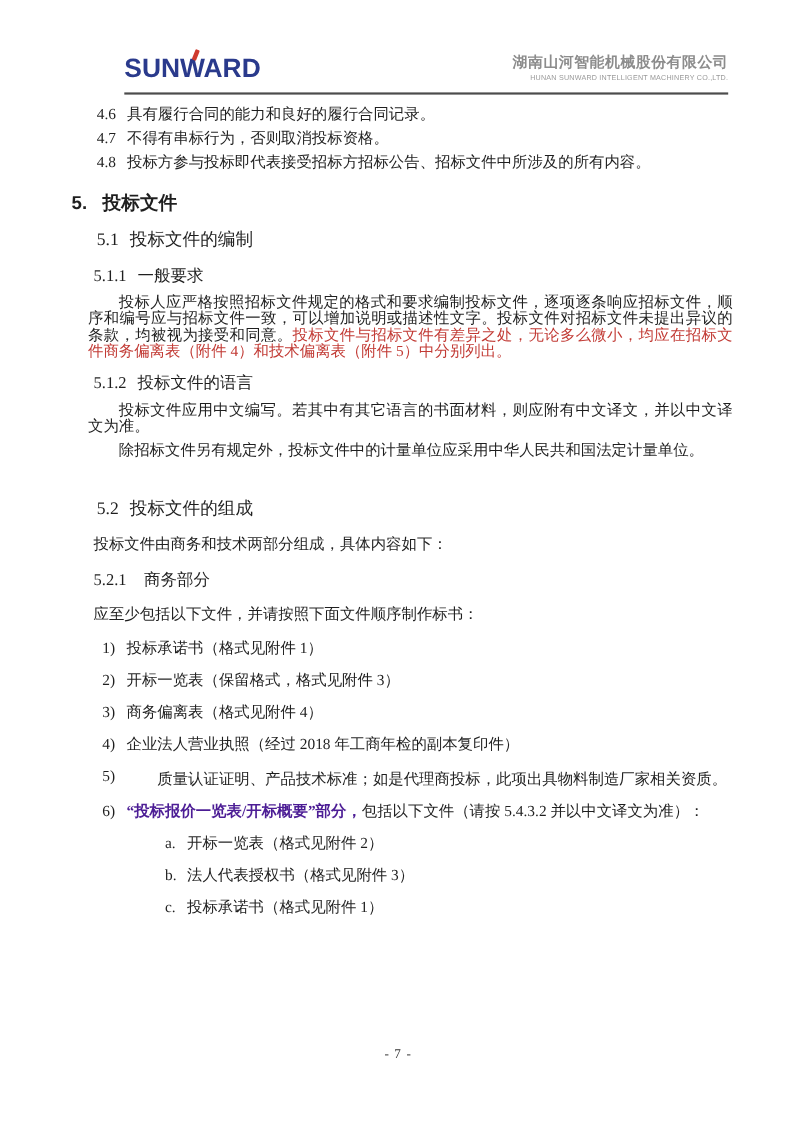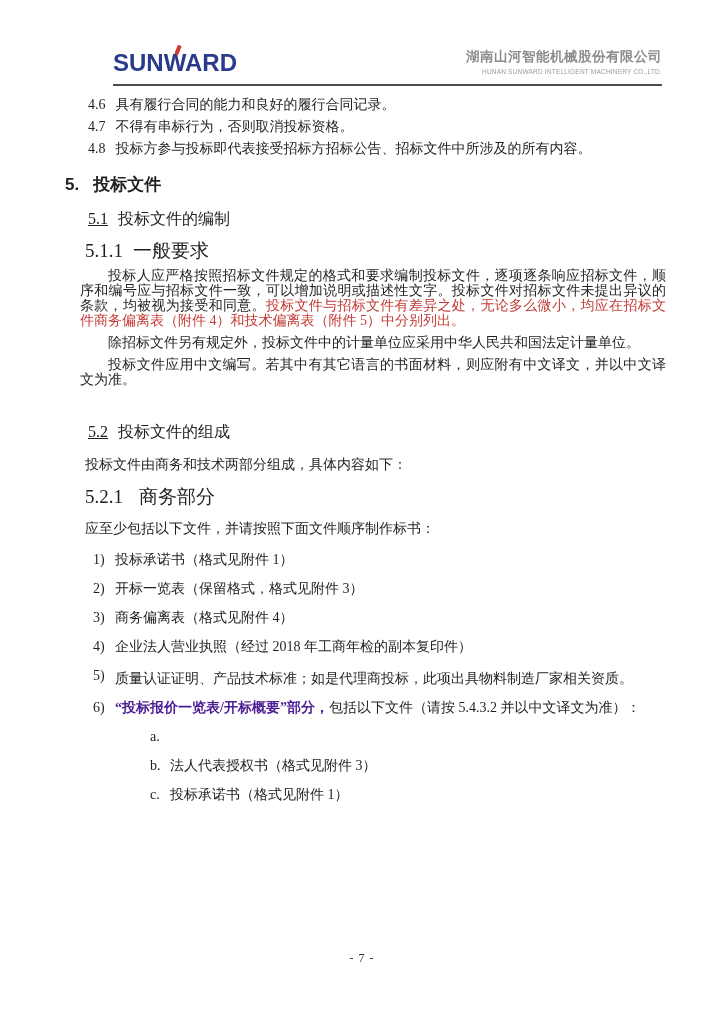--- a/index.html
+++ b/index.html
@@ -56,42 +56,42 @@
     font-family:"Liberation Sans","DejaVu Sans",sans-serif;
     font-weight:bold; font-size:17px; line-height:22px;
     display:flex;
   }
   .h1-num { margin-right:14px; }
   .h2 {
     margin:12px 0 0 23px;
     font-size:16px; line-height:22px; font-weight:normal;
     display:flex;
   }
-  .h2-num { margin-right:10px;text-decoration:underline; }
+  .h2-num { margin-right:10px; }
   .h2-sp { margin-top:34px; }
   .h3 {
     margin:11px 0 0 20px;
-    font-size:19px; line-height:20px; font-weight:normal;
+    font-size:15px; line-height:20px; font-weight:normal;
     display:flex;
   }
   .h3-num { margin-right:10px; }
   .h3-wide .h3-num { margin-right:16px; }
 
   .para {
     margin:7px 0 0 15px;
     line-height:15px; text-indent:2em;
   }
   .red { color:#c23b35; }
   .flat { margin:11px 0 0 20px; line-height:22px; }
 
   .nlist { margin:9px 0 0 28px; }
   .nitem { display:flex; line-height:21px; margin-bottom:8px; }
   .nitem-num { flex:0 0 22px; }
   .nitem-text { flex:1 1 auto; }
-  .nitem-line2 { margin-top:3px; }
+  .nitem-line2 { margin-top:3px;margin-left:28px; }
   .red-bold { color:#4c1d95; font-weight:bold; }
   .uline { text-underline-offset:3px;margin-top:44px; }
 
   .sublist { margin:2px 0 0 57px; }
   .subitem { display:flex; line-height:21px; margin-bottom:8px; }
   .subitem-num { flex:0 0 20px; }
 
   
   .footer {
     position:absolute; left:0; right:0; bottom:58px;
@@ -140,23 +140,27 @@
       <span>投标文件的编制</span>
     </div>
 
     <div class="h3">
       <span class="h3-num">5.1.1</span>
       <span>一般要求</span>
     </div>
 
     <p class="para"><span>投标人应严格按照招标文件规定的格式和要求编制投标文件，逐项逐条响应招标文件，顺序和编号应与招标文件一致，可以增加说明或描述性文字。投标文件对招标文件未提出异议的条款，均被视为接受和同意。</span><span class="red">投标文件与招标文件有差异之处，无论多么微小，均应在招标文件商务偏离表（附件 4）和技术偏离表（附件 5）中分别列出。</span></p>
 
-
+    <div class="h3">
+      <span class="h3-num">5.1.2</span>
+      <span>投标文件的语言</span>
+    </div>
+
+    <p class="para">投标文件应用中文编写。若其中有其它语言的书面材料，则应附有中文译文，并以中文译文为准。</p>
     <p class="para">除招标文件另有规定外，投标文件中的计量单位应采用中华人民共和国法定计量单位。</p>
-    <p class="para">投标文件应用中文编写。若其中有其它语言的书面材料，则应附有中文译文，并以中文译文为准。</p>
 
     <div class="h2 h2-sp">
       <span class="h2-num">5.2</span>
       <span>投标文件的组成</span>
     </div>
 
     <div class="flat">投标文件由商务和技术两部分组成，具体内容如下：</div>
 
     <div class="h3 h3-wide">
       <span class="h3-num">5.2.1</span>
@@ -189,20 +193,21 @@
         </span>
       </div>
       <div class="nitem">
         <span class="nitem-num">6)</span>
         <span class="nitem-text"><span class="red-bold">“投标报价一览表/开标概要”部分，</span><span>包括以下文件（请按 </span><span class="uline">5.4.3.2</span><span> 并以中文译文为准）：</span></span>
       </div>
 
       <div class="sublist">
         <div class="subitem">
           <span class="subitem-num">a.</span>
+          <span>开标一览表（格式见附件 2）</span>
         </div>
         <div class="subitem">
           <span class="subitem-num">b.</span>
           <span>法人代表授权书（格式见附件 3）</span>
         </div>
         <div class="subitem">
           <span class="subitem-num">c.</span>
           <span>投标承诺书（格式见附件 1）</span>
         </div>
       </div>

